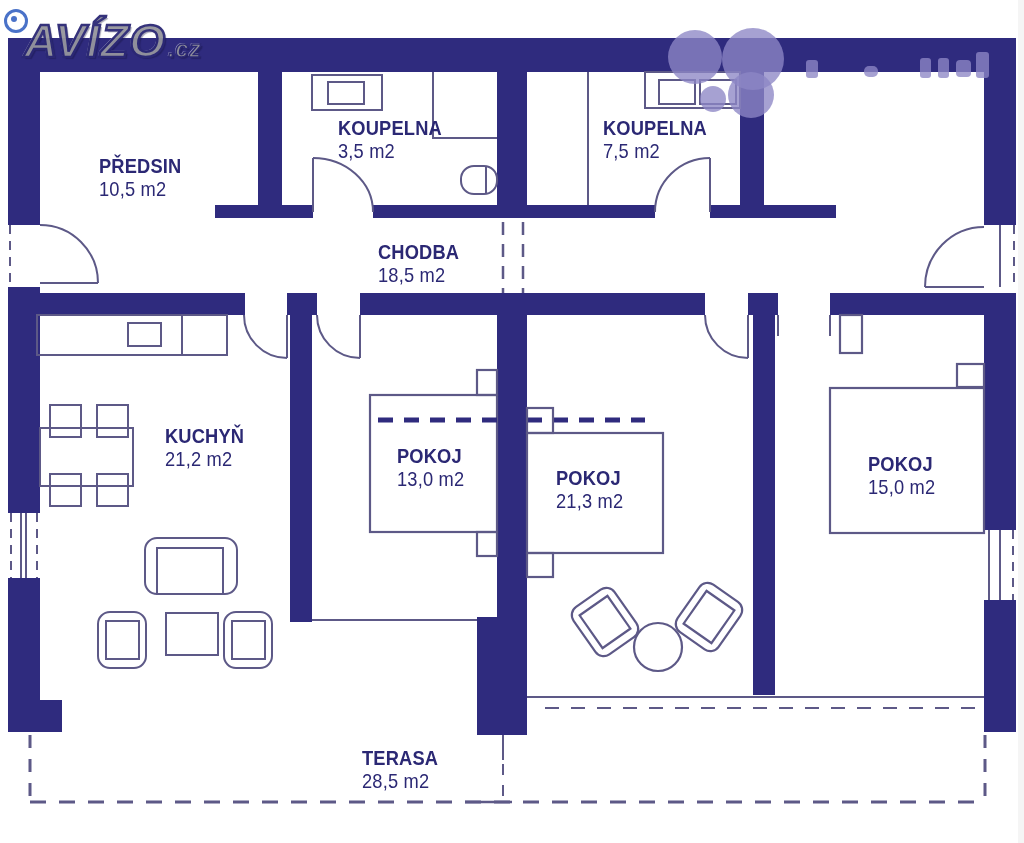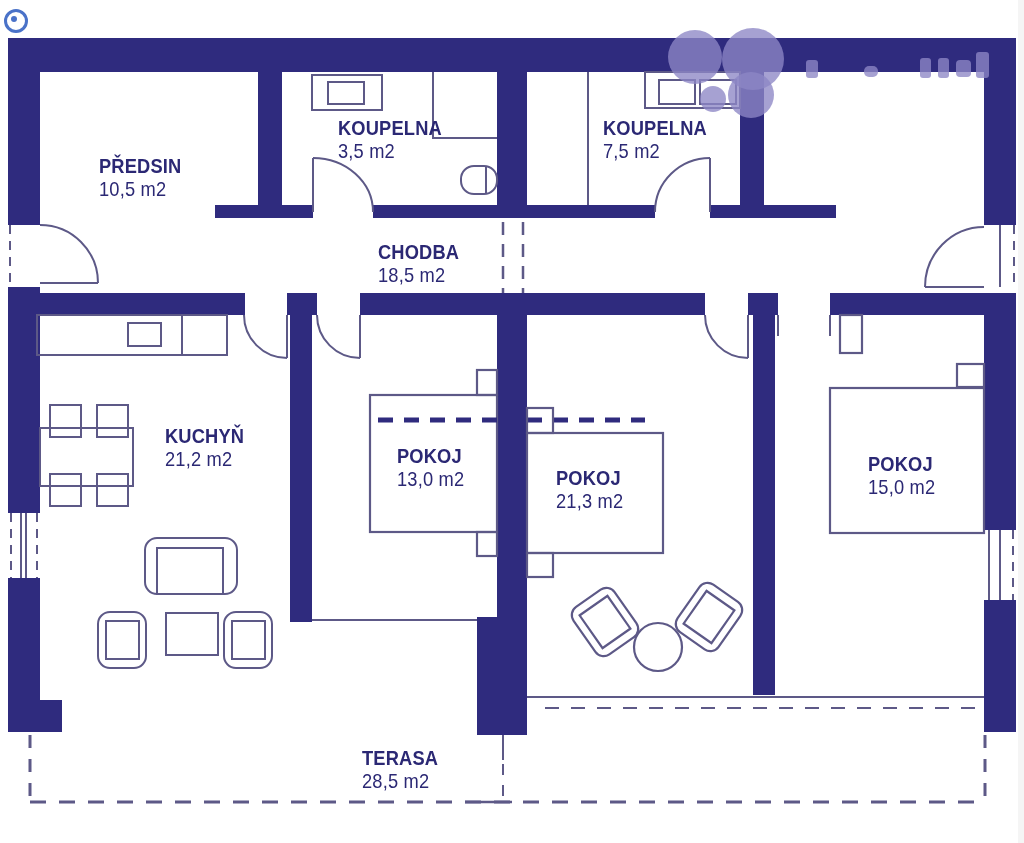--- a/index.html
+++ b/index.html
@@ -214,18 +214,19 @@
   </div>
   <div class="room-label" style="left:868px;top:452px;">
     <span class="rname">POKOJ</span>
     <span class="rarea">15,0 m2</span>
   </div>
   <div class="room-label" style="left:362px;top:746px;">
     <span class="rname">TERASA</span>
     <span class="rarea">28,5 m2</span>
   </div>
 
+  <div class="logo"><span>AVÍZO</span><span class="tld">.cz</span></div>
 
   <div class="corner-icon">
     <div class="dot"></div>
   </div>
 
 </div>
 
 </body></html>

